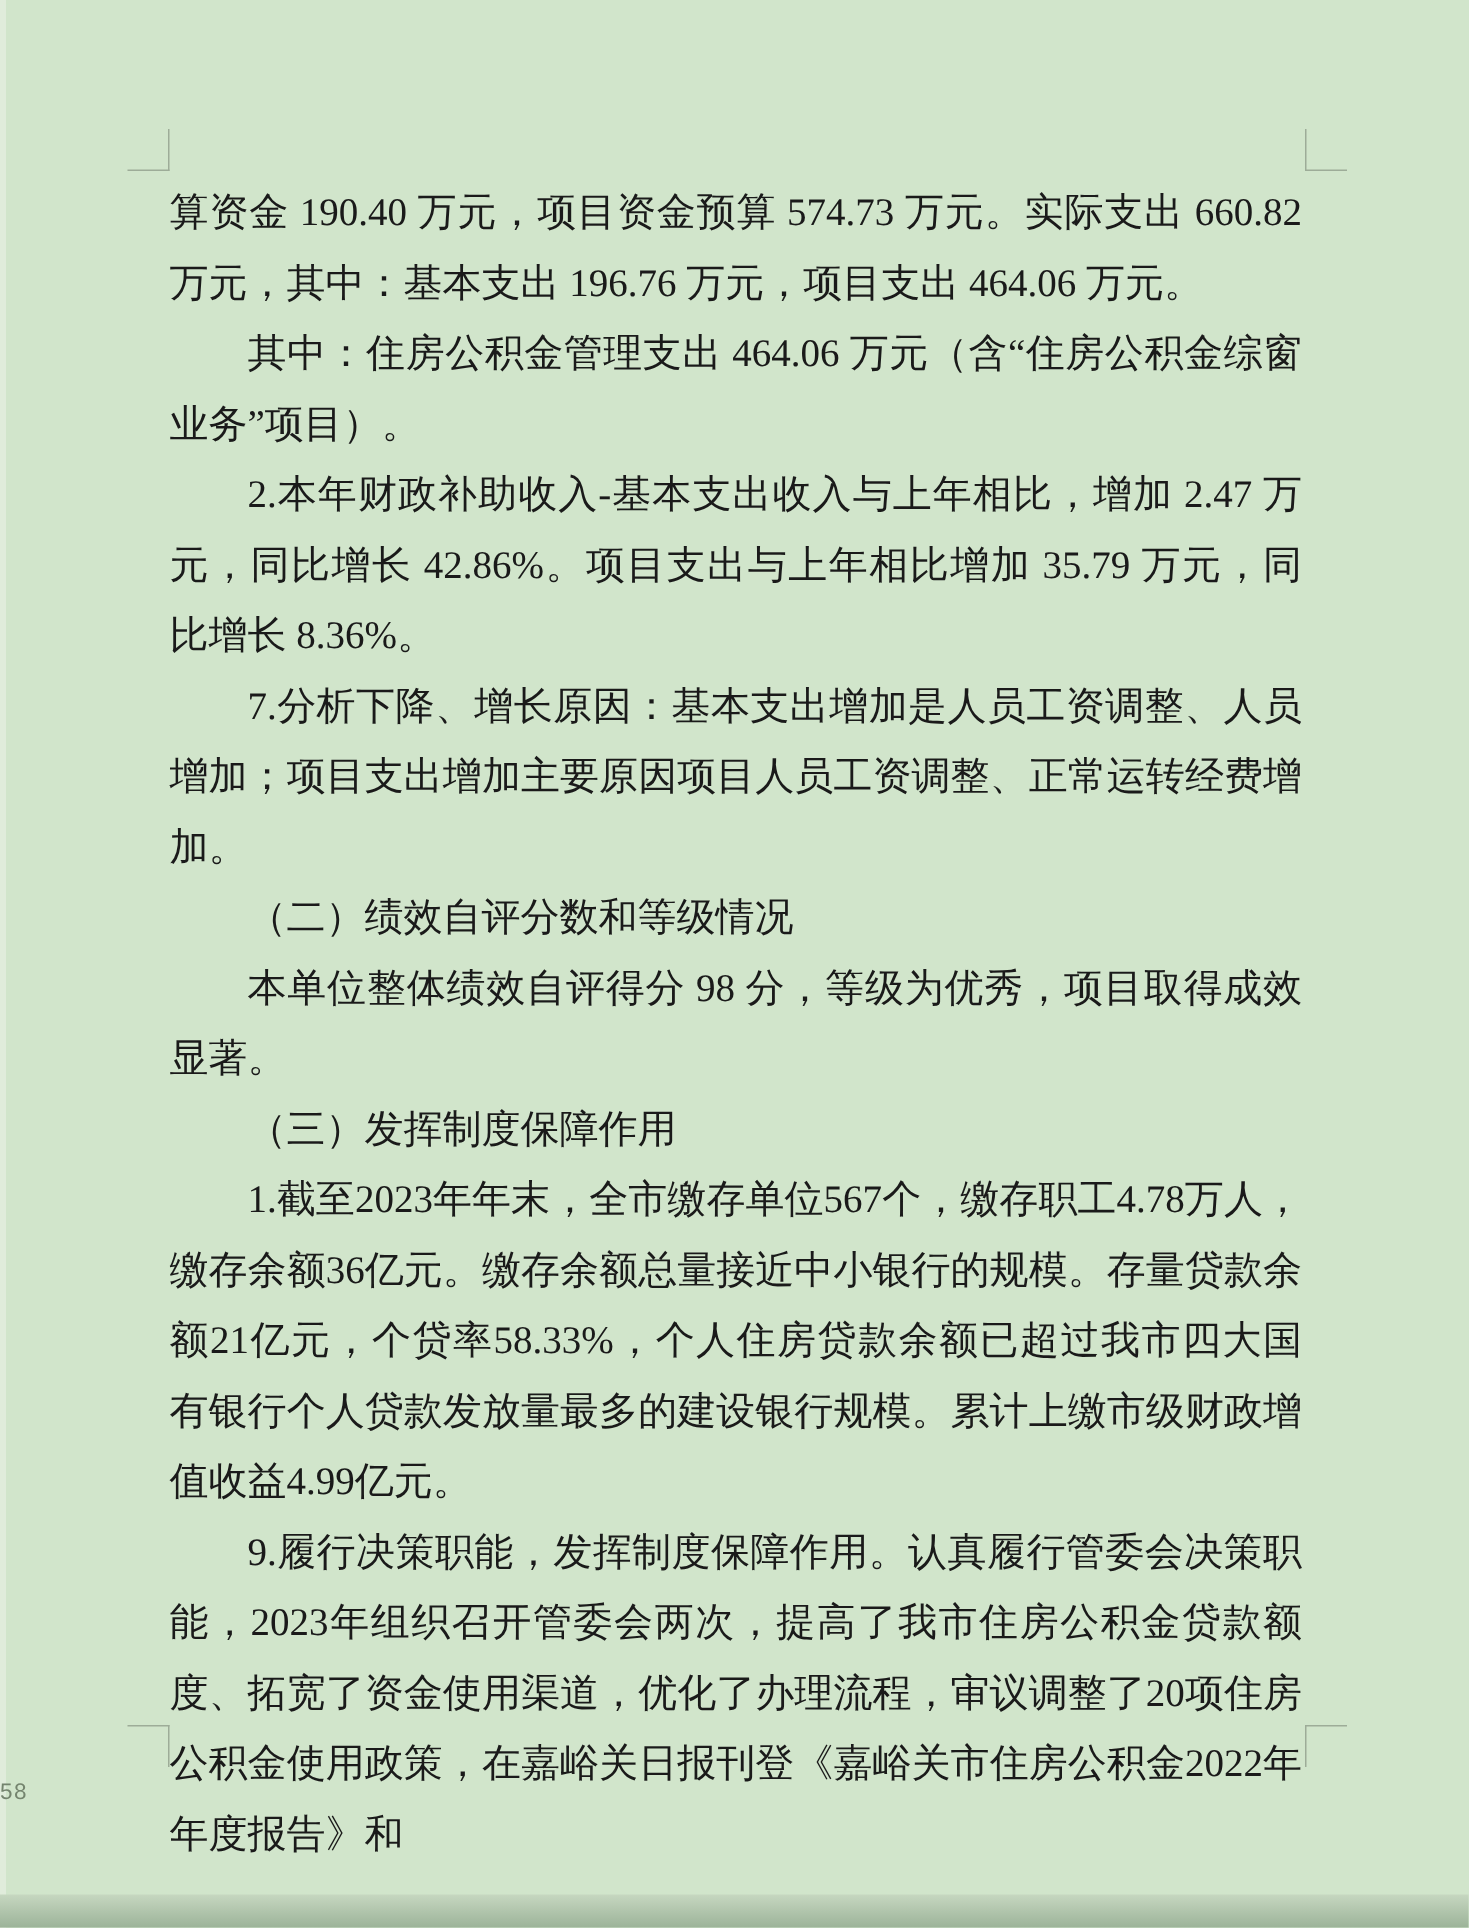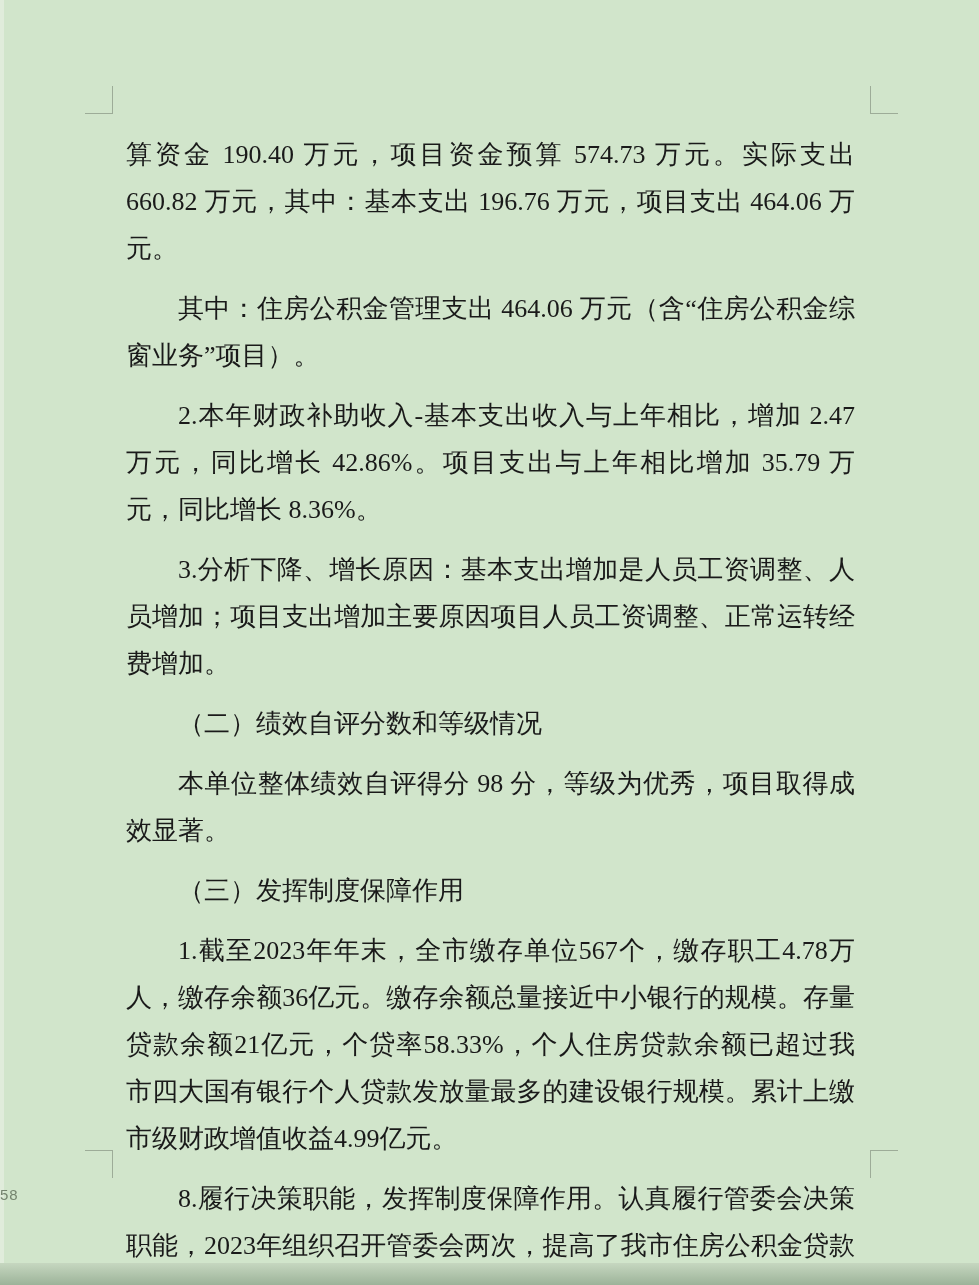--- a/index.html
+++ b/index.html
@@ -27,21 +27,21 @@
   .crop.br { left: 870px; top: 1150px; border-left:  1px solid var(--crop, #9dac98); border-top:    1px solid var(--crop, #9dac98); }
   .content {
     position: absolute;
     left: 113px; top: 118px;
     width: 755px;
     color: var(--text, #1a1a1a);
     font-size: 26px;
     line-height: 47px;
     text-align: justify;
   }
-  .para { margin: 13px; padding: 0; }
+  .para { margin: 0; padding: 0; }
   .para.indent { text-indent: 52px; }
   .footer {
     position: absolute;
     left: 0; top: 1186px;
     width: 100%;
     font-family: "Liberation Sans", "DejaVu Sans", sans-serif;
     font-size: 15px;
     letter-spacing: 1px;
     color: var(--pagenum, #74846e);
   }
@@ -59,23 +59,23 @@
 
 <div class="crop tl"></div>
 <div class="crop tr"></div>
 <div class="crop bl"></div>
 <div class="crop br"></div>
 
 <div class="content" id="content">
     <p class="para">算资金 190.40 万元，项目资金预算 574.73 万元。实际支出 660.82 万元，其中：基本支出 196.76 万元，项目支出 464.06 万元。</p>
     <p class="para indent">其中：住房公积金管理支出 464.06 万元（含“住房公积金综窗业务”项目）。</p>
     <p class="para indent">2.本年财政补助收入-基本支出收入与上年相比，增加 2.47 万元，同比增长 42.86%。项目支出与上年相比增加 35.79 万元，同比增长 8.36%。</p>
-    <p class="para indent">3.分析下降、增长原因：基本支出增加是人员工资调整、人员增加；项目支出增加主要原因项目人员工资调整、正常运转经费增加。</p>
+    <p class="para indent">7.分析下降、增长原因：基本支出增加是人员工资调整、人员增加；项目支出增加主要原因项目人员工资调整、正常运转经费增加。</p>
     <p class="para indent">（二）绩效自评分数和等级情况</p>
     <p class="para indent">本单位整体绩效自评得分 98 分，等级为优秀，项目取得成效显著。</p>
     <p class="para indent">（三）发挥制度保障作用</p>
     <p class="para indent">1.截至2023年年末，全市缴存单位567个，缴存职工4.78万人，缴存余额36亿元。缴存余额总量接近中小银行的规模。存量贷款余额21亿元，个贷率58.33%，个人住房贷款余额已超过我市四大国有银行个人贷款发放量最多的建设银行规模。累计上缴市级财政增值收益4.99亿元。</p>
-    <p class="para indent">8.履行决策职能，发挥制度保障作用。认真履行管委会决策职能，2023年组织召开管委会两次，提高了我市住房公积金贷款额度、拓宽了资金使用渠道，优化了办理流程，审议调整了20项住房公积金使用政策，在嘉峪关日报刊登《嘉峪关市住房公积金2022年年度报告》和</p>
+    <p class="para indent">9.履行决策职能，发挥制度保障作用。认真履行管委会决策职能，2023年组织召开管委会两次，提高了我市住房公积金贷款额度、拓宽了资金使用渠道，优化了办理流程，审议调整了20项住房公积金使用政策，在嘉峪关日报刊登《嘉峪关市住房公积金2022年年度报告》和</p>
   </div>
 
 <div class="footer">58</div>
 
 <div class="bottom-shadow"></div>
 
 </body></html>

